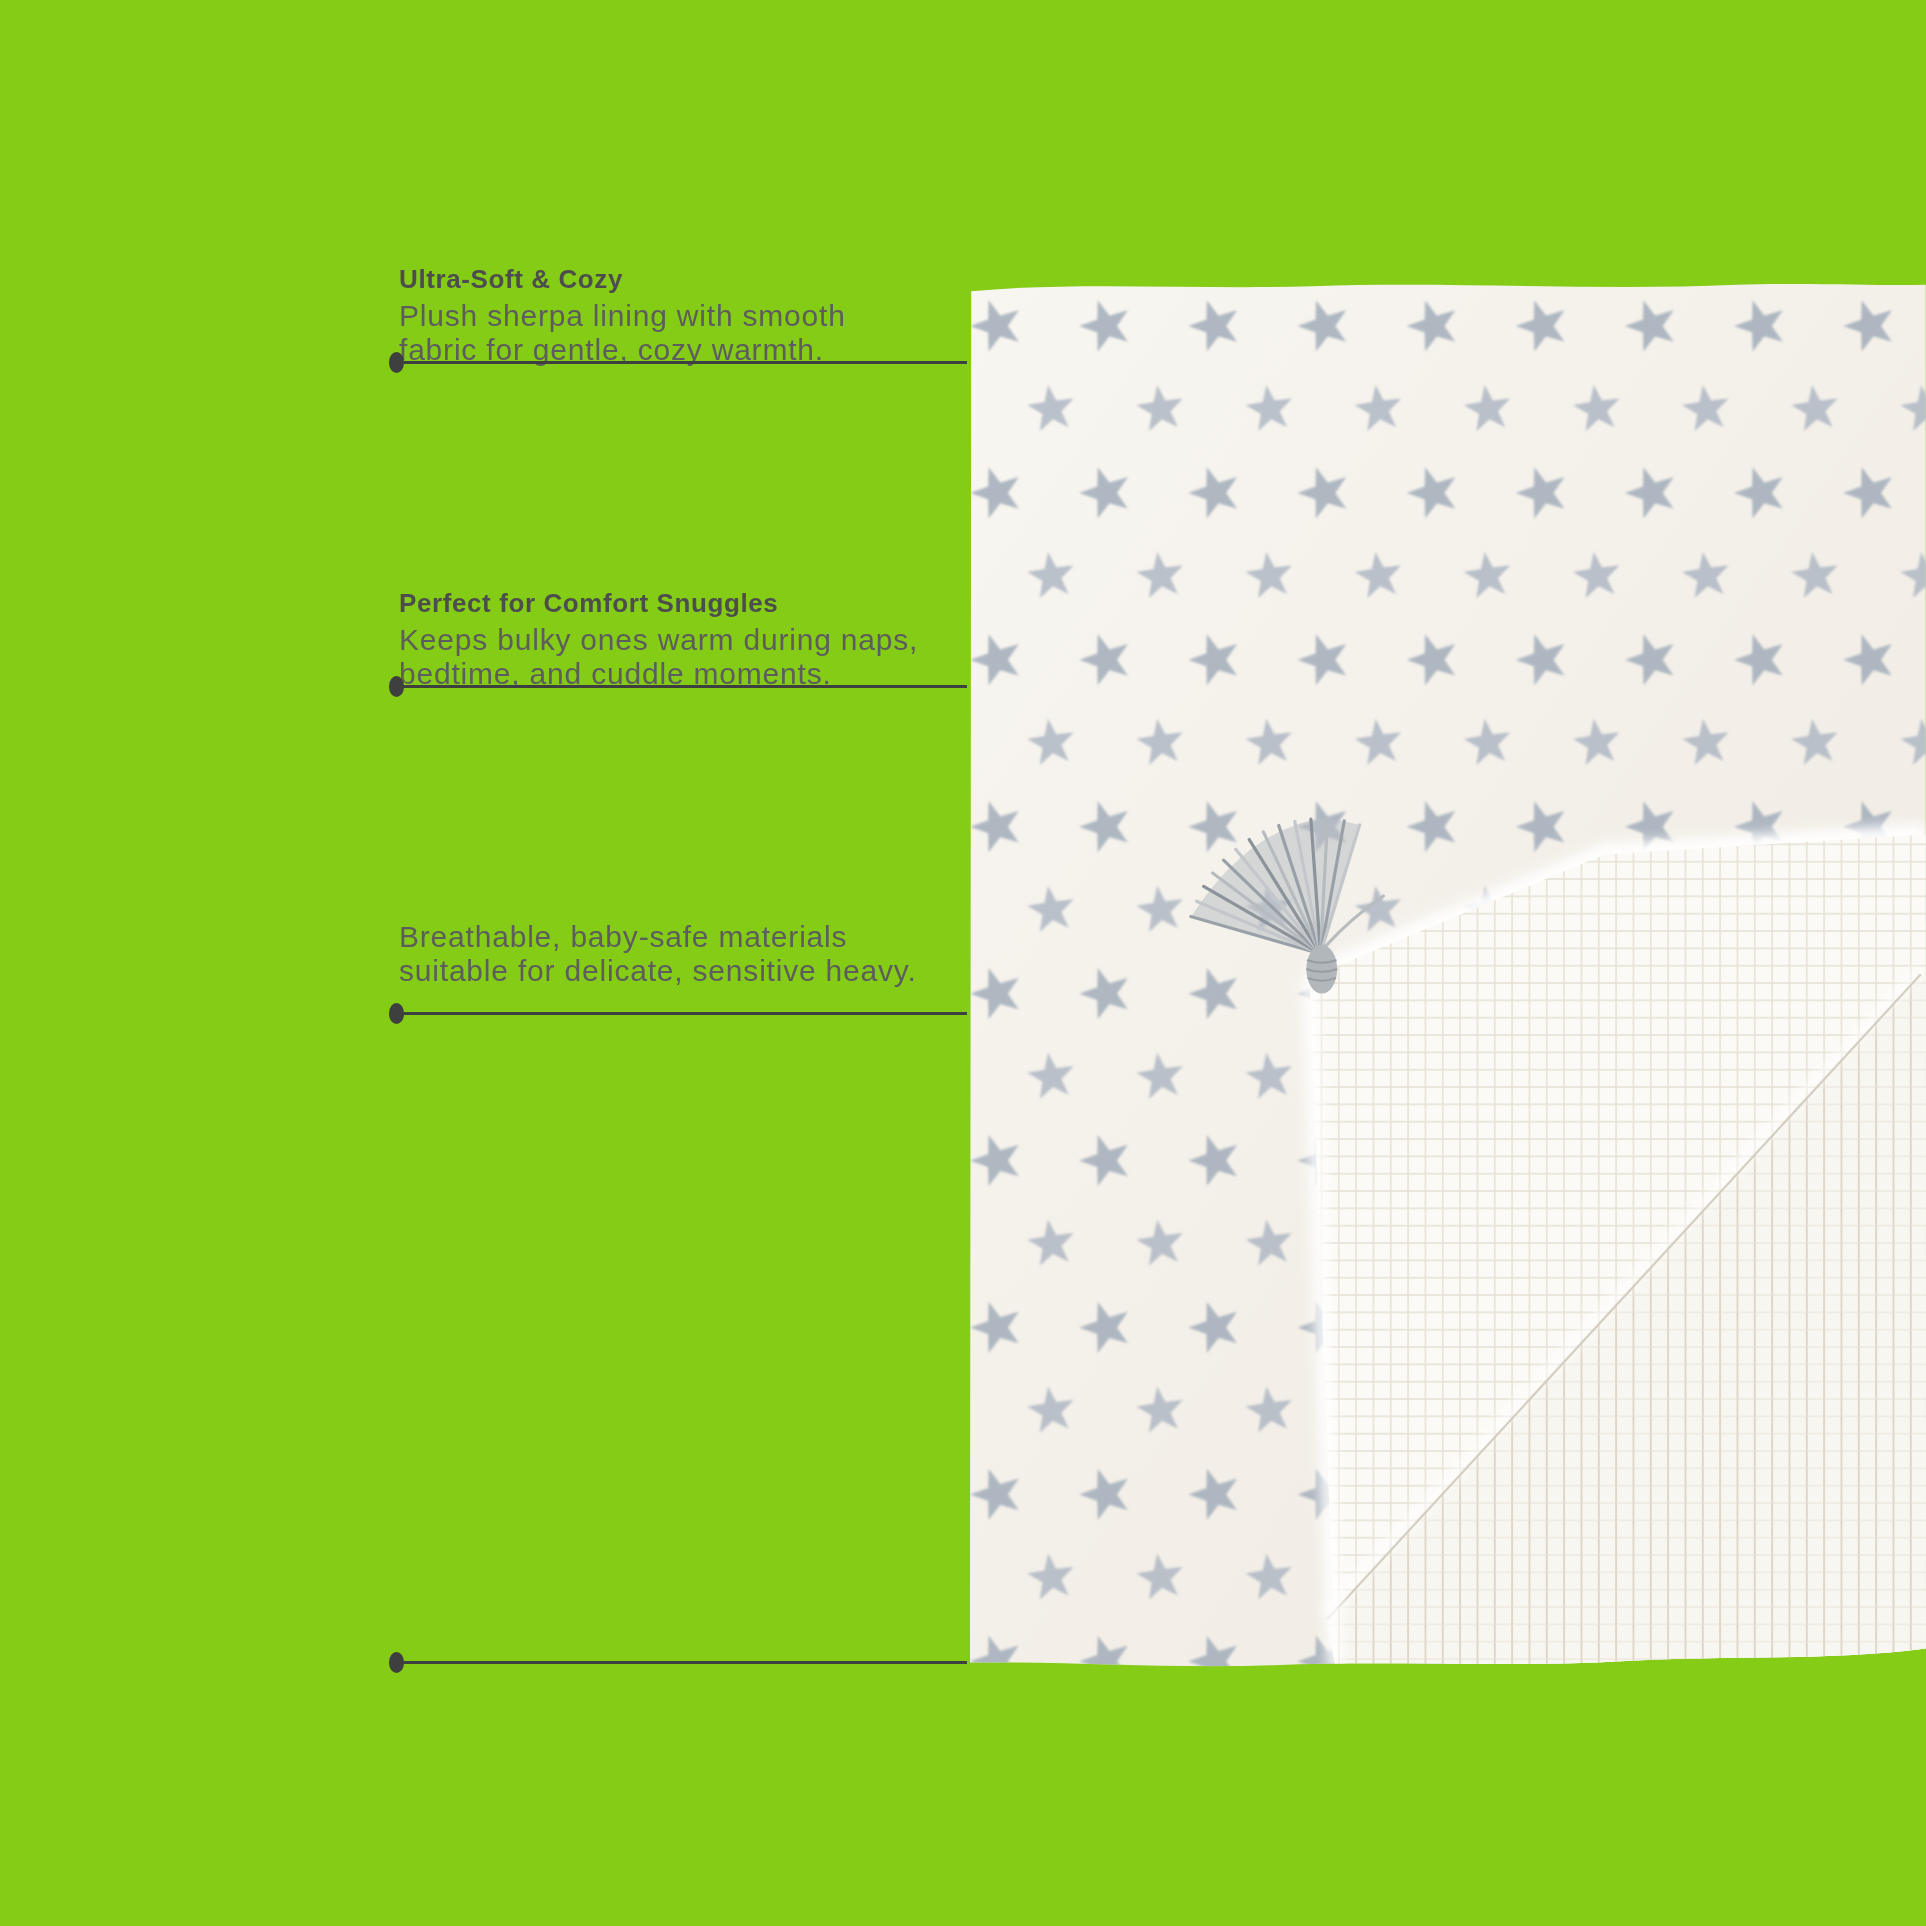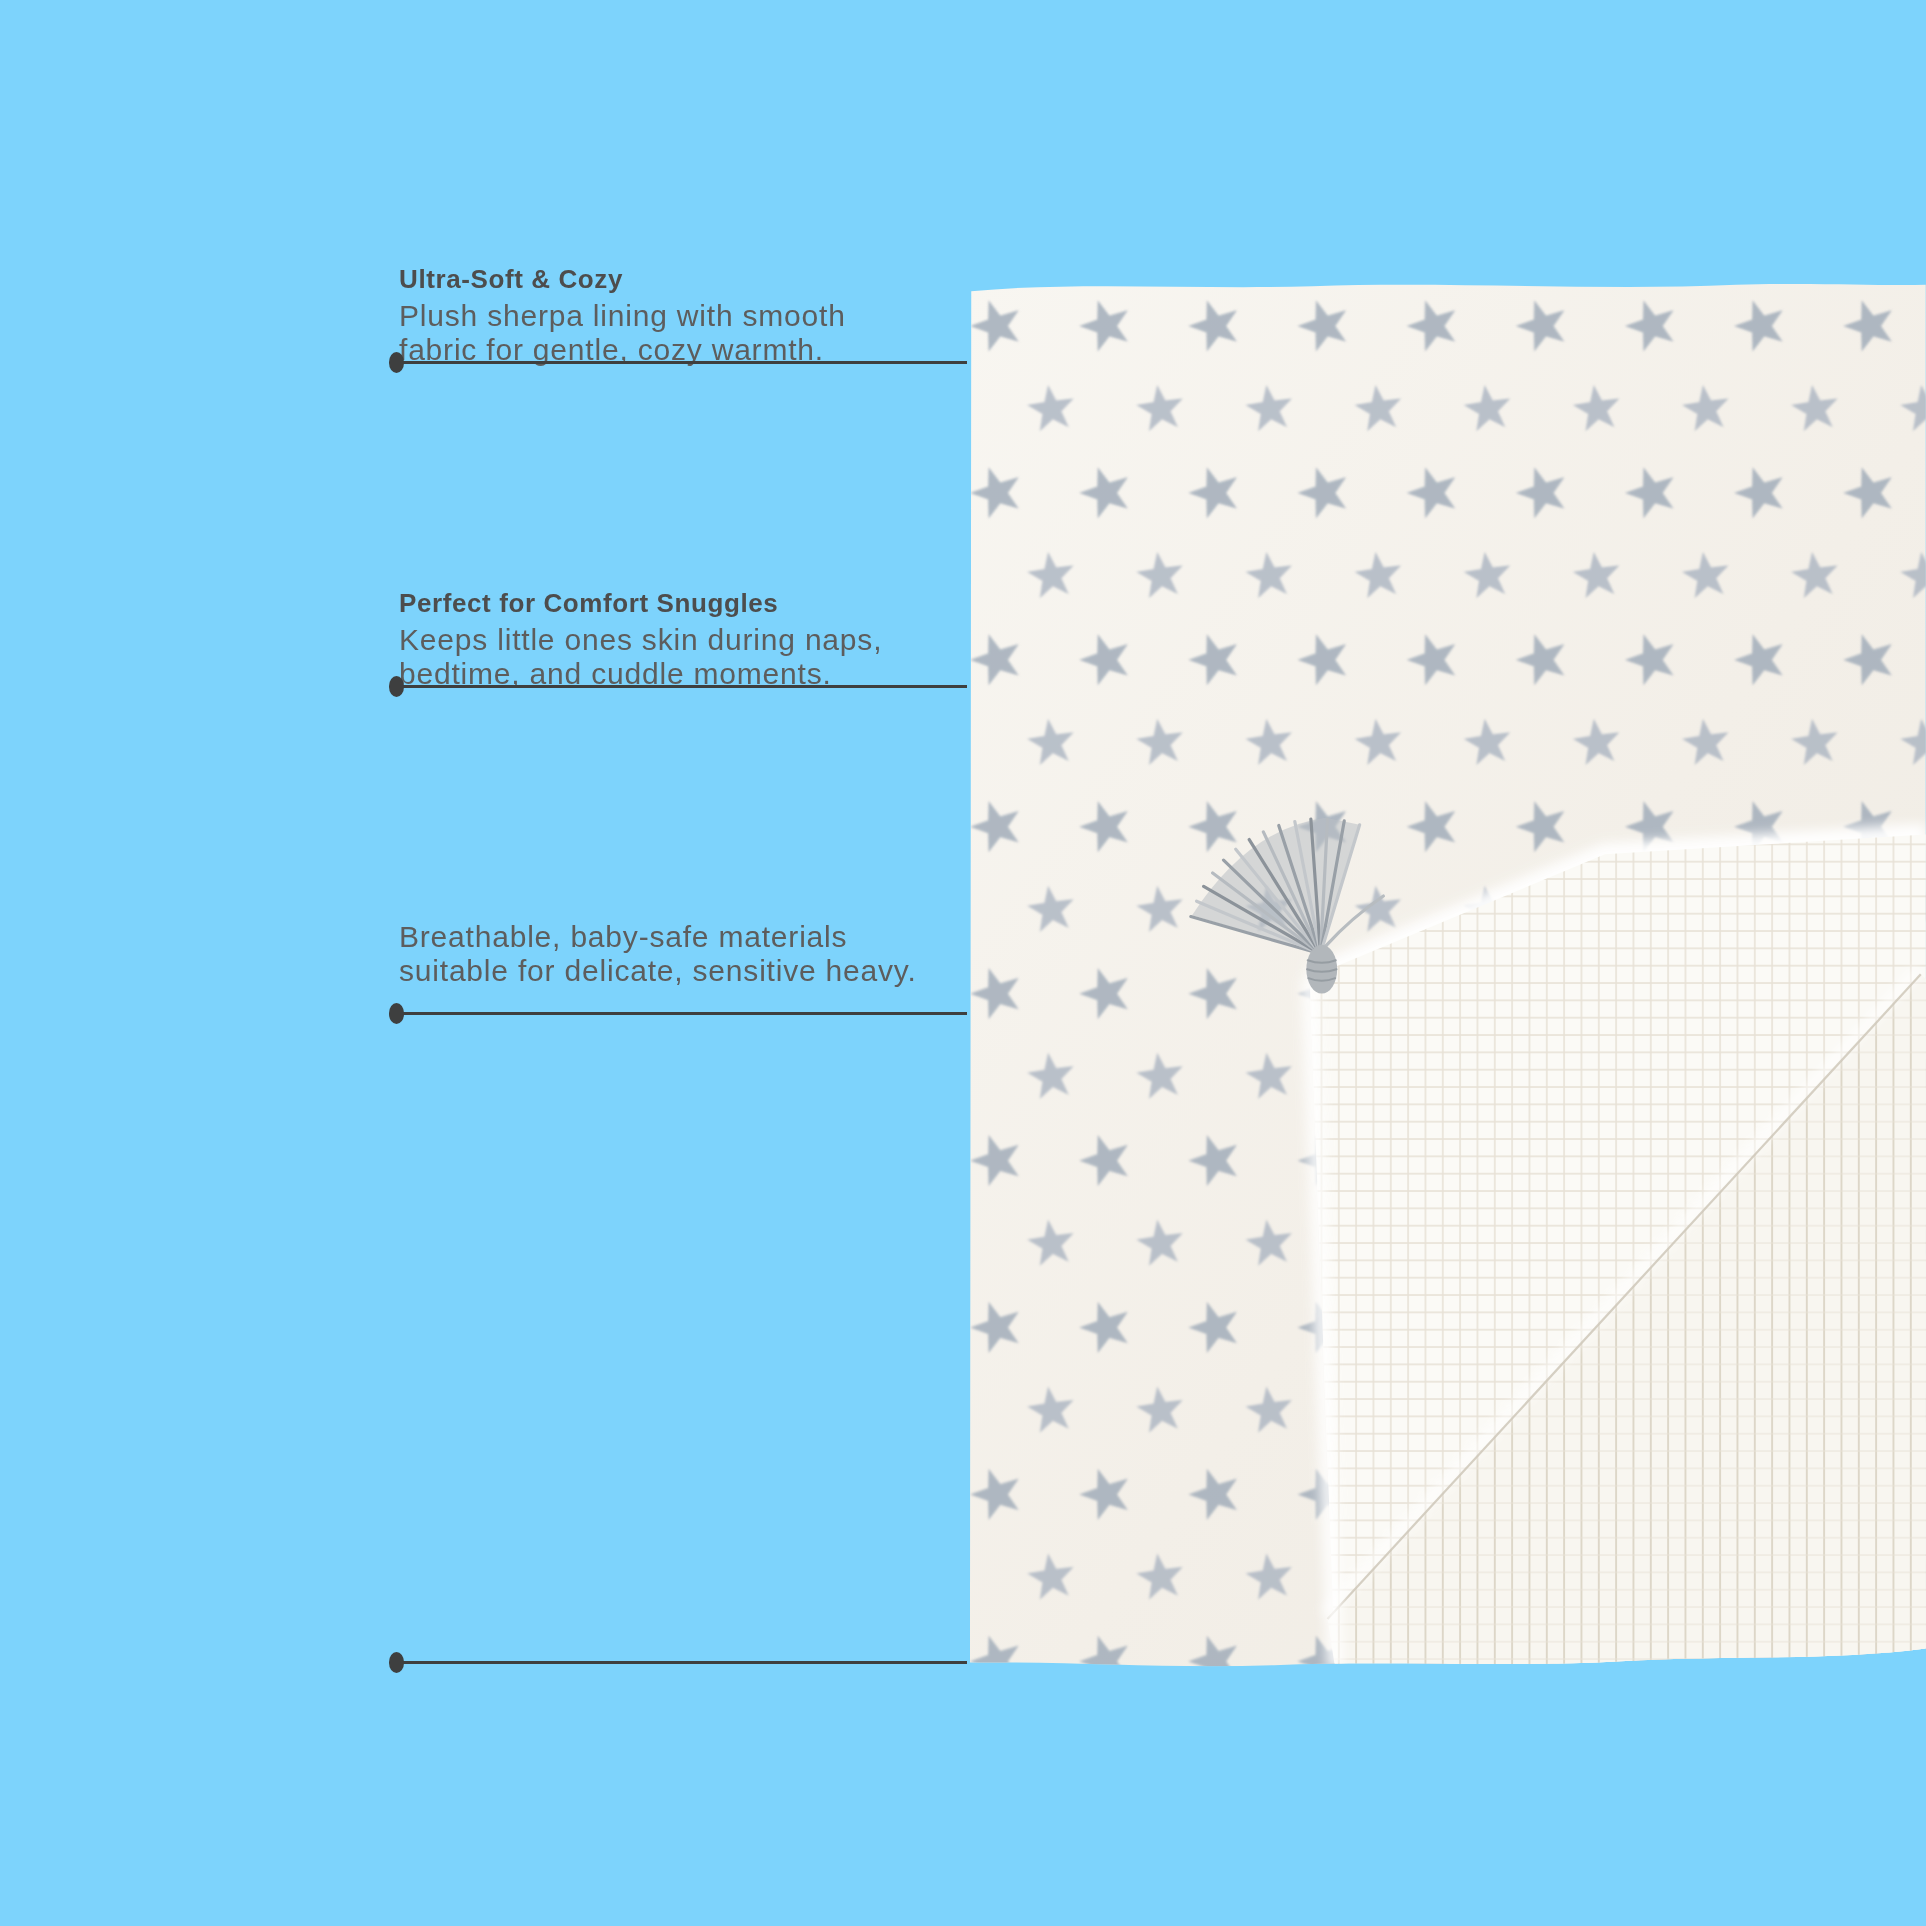--- a/index.html
+++ b/index.html
@@ -1,17 +1,17 @@
 <!DOCTYPE html>
 <html style="font-size:10.3px"><head>
 <meta charset="utf-8">
 <style>
   html,body{margin:0;padding:0;background:#ffffff;}
   .canvas{
-    position:relative;width:1926px;height:1926px;background:#7dd3fc;
+    position:relative;width:1926px;height:1926px;background:#84cc16;
     overflow:hidden;font-family:"Liberation Sans",sans-serif;
   }
   
   .feature{position:absolute;left:399px;width:681px;}
   .f1{top:265px}.f2{top:589px}.f3{top:916px}.f4{top:1240px}.f5{top:1565px}
   .feature-title{
     margin:0;font-size:26px;font-weight:700;color:#4d4d4d;
     letter-spacing:0.6px;line-height:1.15;
   }
   .feature-desc{
@@ -38,21 +38,21 @@
     <h3 class="feature-title">Ultra-Soft &amp; Cozy</h3>
     <p class="feature-desc">Plush sherpa lining with smooth
 fabric for gentle, cozy warmth.</p>
     <div class="connector">
       <span class="dot"></span>
     </div>
   </section>
 
   <section class="feature f2">
     <h3 class="feature-title">Perfect for Comfort Snuggles</h3>
-    <p class="feature-desc">Keeps little ones skin during naps,
+    <p class="feature-desc">Keeps bulky ones warm during naps,
 bedtime, and cuddle moments.</p>
     <div class="connector">
       <span class="dot"></span>
     </div>
   </section>
 
   <section class="feature f3">
     <p class="feature-desc">Breathable, baby-safe materials
 suitable for delicate, sensitive heavy.</p>
     <div class="connector">

